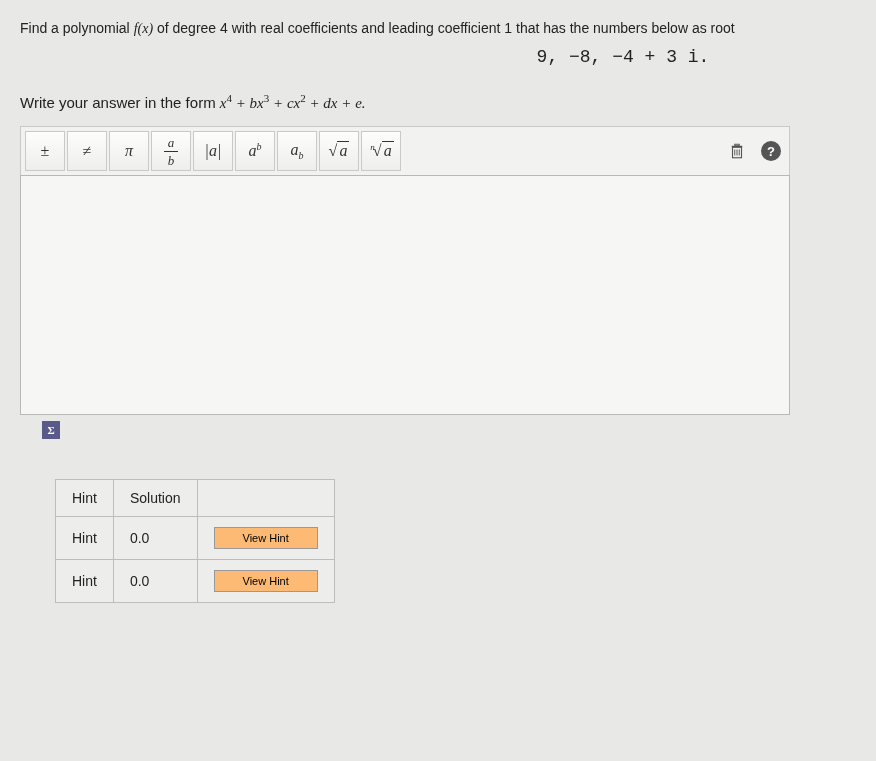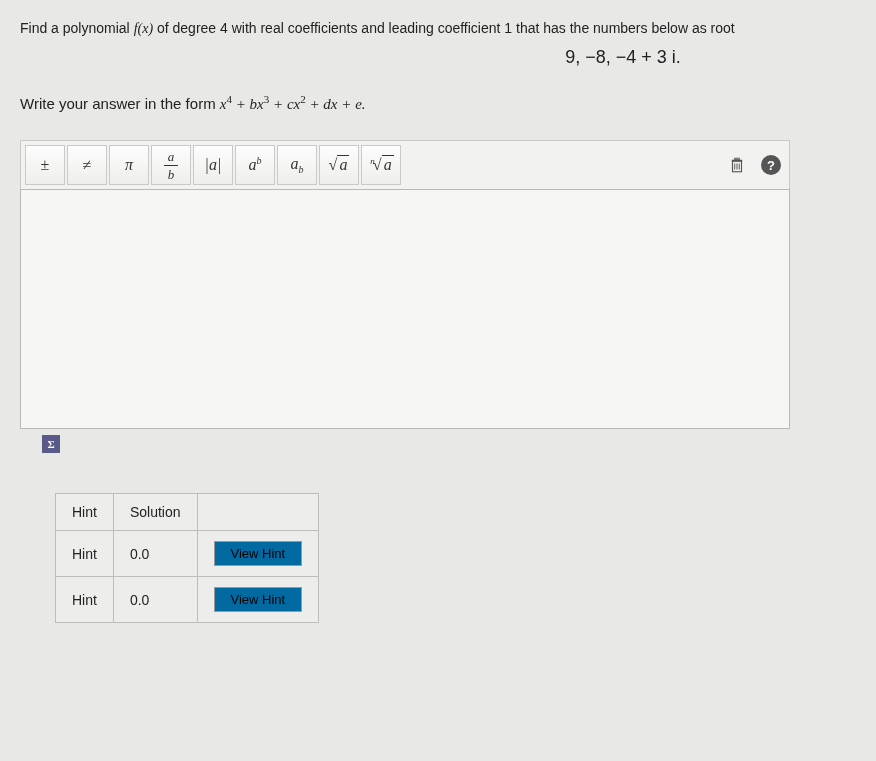--- a/index.html
+++ b/index.html
@@ -13,29 +13,29 @@
       overflow: hidden;
     }
     .question-text {
       font-size: 14px;
       margin-bottom: 4px;
       white-space: nowrap;
     }
     .roots-display {
       font-size: 18px;
       text-align: center;
-      font-family: Liberation Sans, sans-serif;
+      font-family: Liberation Mono, monospace;
       font-style: italic;
       margin: 10px 0 25px 0;
       padding-left: 350px;
     }
     .roots-display .num { font-style: normal; }
     .instruction {
       font-size: 15px;
-      margin-bottom: 27px;
+      margin-bottom: 14px;
     }
     .poly { font-family: "Times New Roman", serif; font-style: italic; }
     .poly sup { font-style: normal; font-size: 11px; }
     .editor-wrap {
       width: 770px;
     }
     .toolbar {
       display: flex;
       gap: 2px;
       background: #f2f2f0;
@@ -101,23 +101,23 @@
     }
     .hint-table th, .hint-table td {
       border: 1px solid #bdbdbb;
       padding: 10px 16px;
       text-align: left;
       background: #ededeb;
     }
     .hint-table th { font-weight: normal; }
     .view-hint-btn {
       border: 1px solid #999;
-      background: #0369a1;
-      padding: 4px 16px;
-      font-size: 13px;
+      background: #fdba74;
+      padding: 4px 28px;
+      font-size: 11px;
       cursor: pointer;
     }
     .sqrt { position: relative; font-style: italic; }
     .sqrt .rad { border-top: 1px solid #333; padding: 0 2px; }
     .sqrt .n { font-size: 9px; position: relative; top: -6px; left: 2px; font-style: italic; }
     svg.trash { width:18px; height:20px; }
   </style>
 </head>
 <body>
 

